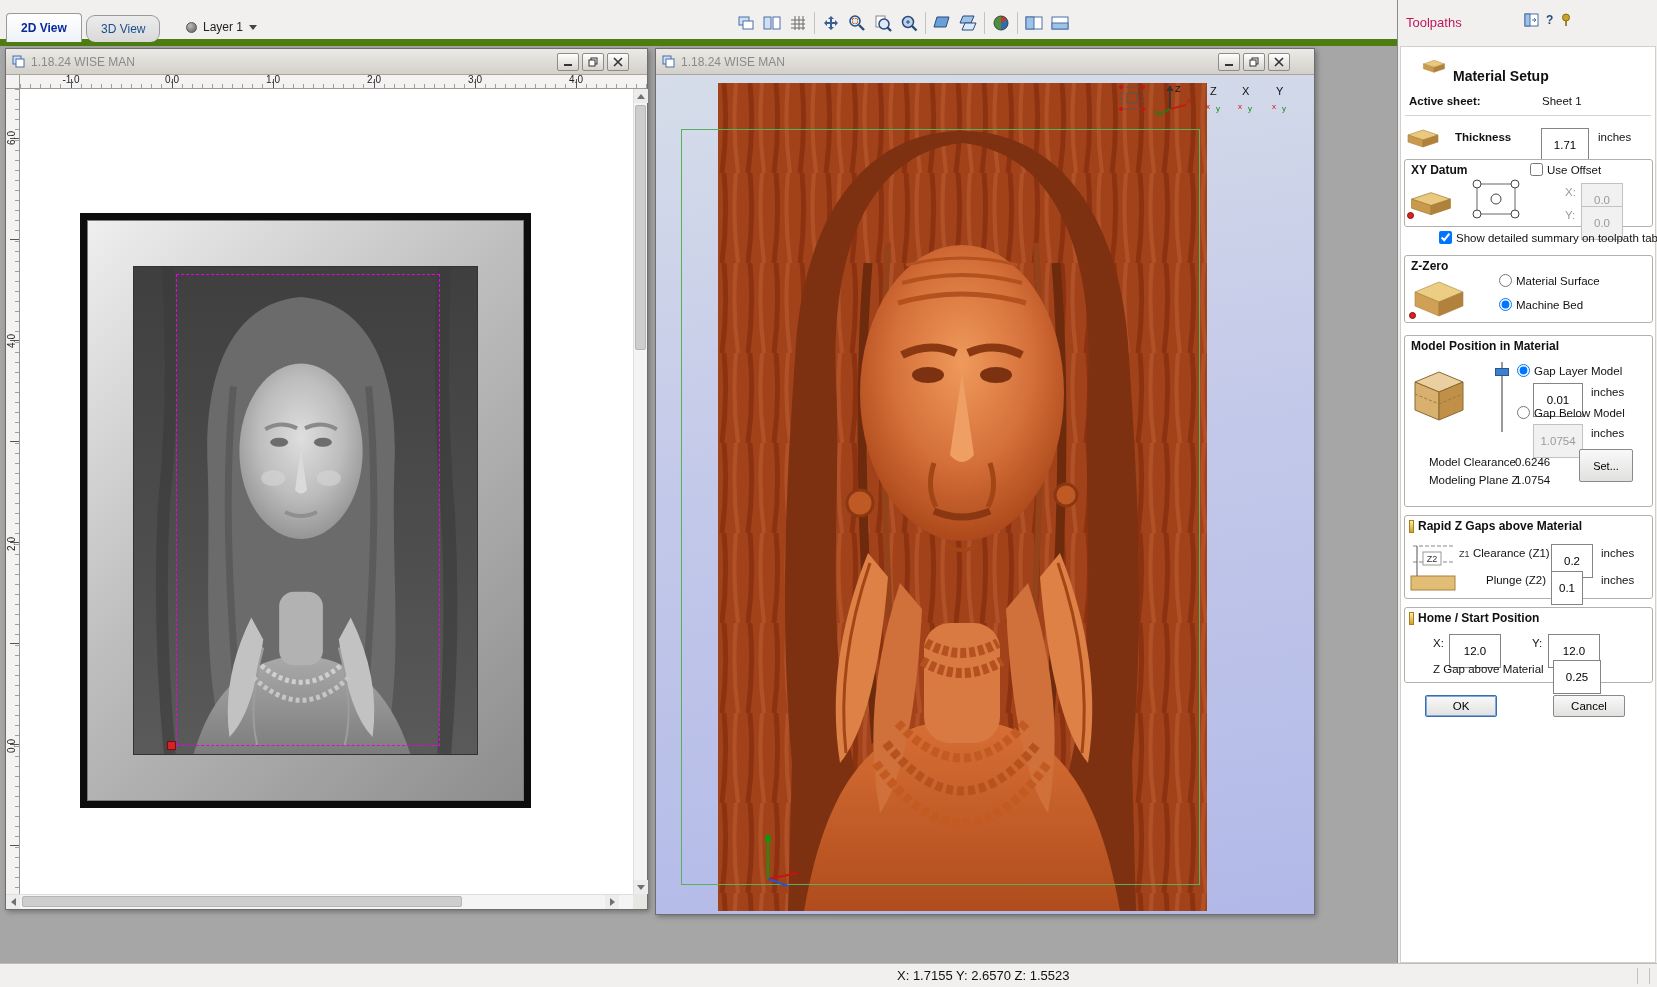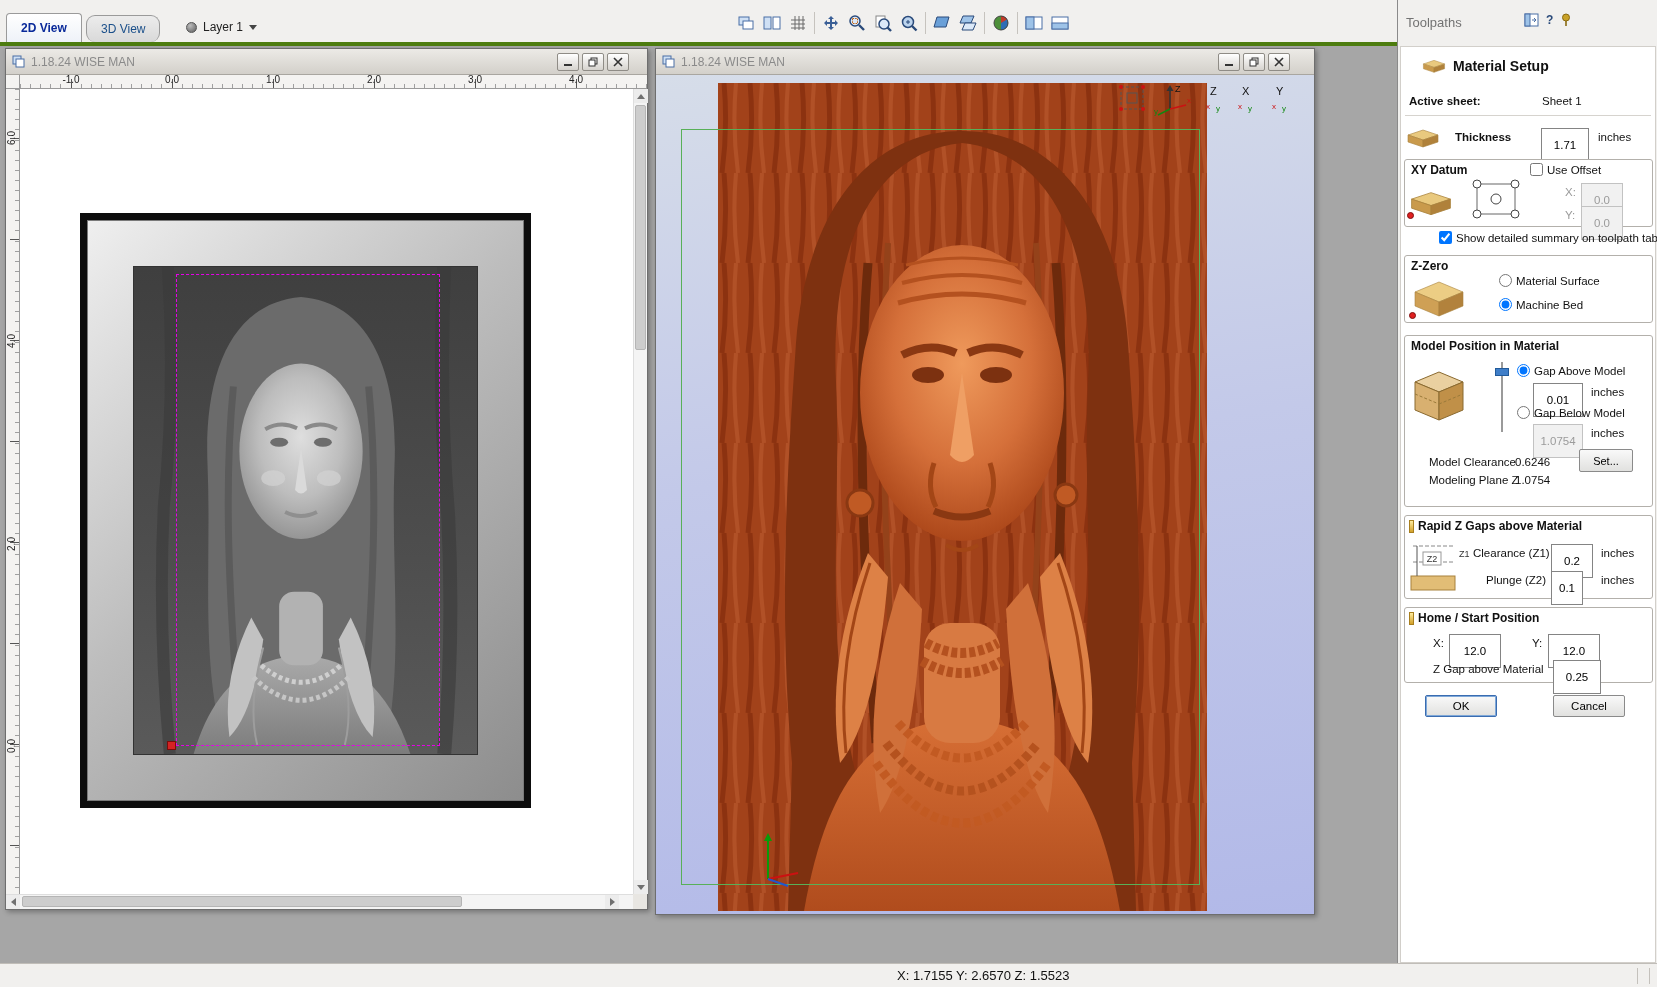--- a/index.html
+++ b/index.html
@@ -2,51 +2,51 @@
 <html><head>
 <meta charset="utf-8">
 <style>
   * { margin:0; padding:0; box-sizing:border-box; }
   html,body { width:1657px; height:987px; overflow:hidden; }
   body { font-family:"Liberation Sans","DejaVu Sans",sans-serif; font-size:12px; color:#111; }
   #app { position:relative; width:1657px; height:987px; background:#a6a6a6; overflow:hidden; }
   .abs { position:absolute; }
 
   
-  #top-bar { position:absolute; left:0; top:0; width:1397px; height:46px; background:#f1f0ee; border-bottom:4px solid #4d7c0f; }
+  #top-bar { position:absolute; left:0; top:0; width:1397px; height:46px; background:#f1f0ee; border-bottom:7px solid #4d7c0f; }
   .tab { position:absolute; height:29px; display:flex; align-items:center; padding:0 14px; border:1px solid #9a9a9a; border-bottom:none; border-radius:4px 4px 0 0; cursor:default; }
   .tab.active { top:13px; background:linear-gradient(#ffffff,#eef2f8); font-weight:bold; color:#0a2a9a; z-index:3; }
   .tab.inactive { top:15px; height:27px; background:linear-gradient(#ececec,#d9d9d9); color:#1a4f8a; z-index:2;border-radius:9px; }
   .layer-ctl { position:absolute; left:178px; top:15px; height:24px; display:flex; align-items:center; gap:6px; padding:0 8px; color:#222; }
   .layer-dot { width:11px; height:11px; border-radius:50%; background:radial-gradient(circle at 35% 30%,#bdbdbd,#5d5d5d); border:1px solid #555; }
   .caret-down { width:0; height:0; border-left:4px solid transparent; border-right:4px solid transparent; border-top:5px solid #444; }
   #toolbar { position:absolute; left:733px; top:9px; height:28px; display:flex; align-items:center; }
   .tbtn { width:26px; height:26px; display:flex; align-items:center; justify-content:center; border:1px solid transparent; border-radius:3px; }
   .tsep { width:1px; height:22px; background:#c6c3be; margin:0 3px; }
 
   
   #side-panel { position:absolute; left:1397px; top:0; width:260px; height:963px; background:#f1f0ee; border-left:1px solid #8a8a8a; }
   #panel-header { position:absolute; left:0; top:0; width:100%; height:46px; }
-  #panel-title { position:absolute; left:8px; top:15px; font-size:13px; color:#737373; }
+  #panel-title { position:absolute; left:8px; top:15px; font-size:13px; color:#be185d; }
   #panel-header-icons { position:absolute; left:126px; top:13px; display:flex; gap:7px; align-items:center; }
   #panel-body { position:absolute; left:2px; top:46px; width:256px; height:917px; background:#ffffff; border:1px solid #d2cfca; }
 
   .gbox { position:absolute; left:3px; width:249px; border:1px solid #b3b0ab; border-radius:3px; background:#fff; }
   .gtitle { position:absolute; left:6px; top:3px; font-weight:bold; font-size:12px; white-space:nowrap; }
   .lbl { position:absolute; font-size:11.5px; white-space:nowrap; }
   .lbl.bold { font-weight:bold; }
   .lbl.gray { color:#9a9a9a; }
   .lbl.tiny { font-size:9px; color:#333; }
   .inp { position:absolute; height:18px; border:1px solid #848484; background:#fff; font-size:11.5px; text-align:center; font-family:inherit; padding:16px 2px; }
   .inp:disabled { background:#f1f1f1; color:#9b9b9b; border-color:#c2c2c2; }
   .ctl { position:absolute; display:flex; align-items:center; gap:4px; font-size:11.5px; white-space:nowrap; }
   input[type=checkbox], input[type=radio] { width:13px; height:13px; margin:0; }
   .btn { position:absolute; height:22px; background:linear-gradient(#f9f9f9,#e1e1df); border:1px solid #8a8a8a; border-radius:2px; font-size:11.5px; font-family:inherit; cursor:default; }
   .btn.default { border:1px solid #3a6cb0; box-shadow:0 0 0 1px #7fa8d8 inset; }
-  .btn.small { height:23px; font-size:11px; }
+  .btn.small { height:33px; font-size:11px; }
   .goldbar { position:absolute; width:5px; height:13px; background:linear-gradient(#ffec9e,#d2a02a); border:1px solid #a87f1e; }
   .red-dot { position:absolute; width:7px; height:7px; border-radius:50%; background:#e02020; border:1px solid #801010; }
   hr.div { position:absolute; left:4px; width:246px; border:none; border-top:1px solid #d6d3ce; }
 
   
   #mdi { position:absolute; left:0; top:46px; width:1397px; height:917px; background:#a6a6a6; }
   .mdi-window { position:absolute; border:1px solid #6e6e6e; background:#e8e6e2; box-shadow:2px 2px 5px rgba(0,0,0,0.3); }
   .titlebar { position:absolute; left:0; top:0; right:0; height:26px; background:linear-gradient(#eceae6,#d3d0ca); border-bottom:1px solid #a9a6a0; display:flex; align-items:center; padding:0 6px; }
   .title-text { font-size:12px; color:#8a8a8a; margin-left:6px; white-space:nowrap; }
   .winbtns { margin-left:auto; display:flex; gap:3px; }
@@ -453,21 +453,21 @@
       </div>
     </div>
 
     <div id="panel-body">
 
       <svg class="abs" style="left:21px;top:10px;" width="24" height="18" viewBox="0 0 34 22">
         <polygon points="2,8 17,3 32,8 17,13" fill="#e9c97e" stroke="#a8813c" stroke-width="0.6"></polygon>
         <polygon points="2,8 17,13 17,20 2,15" fill="#c99a4c" stroke="#a8813c" stroke-width="0.6"></polygon>
         <polygon points="32,8 17,13 17,20 32,15" fill="#b0813a" stroke="#a8813c" stroke-width="0.6"></polygon>
       </svg>
-      <span class="lbl bold" style="left:52px;top:11px;font-size:14px;">Material Setup</span>
+      <span class="lbl bold" style="left:52px;top:21px;font-size:14px;">Material Setup</span>
 
       <span class="lbl bold" style="left:8px;top:48px;">Active sheet:</span>
       <span class="lbl" style="left:141px;top:48px;">Sheet 1</span>
       <hr class="div" style="top:68px;">
 
       <svg class="abs" style="left:5px;top:80px;" width="34" height="22" viewBox="0 0 34 22">
         <polygon points="2,8 17,3 32,8 17,13" fill="#e9c97e" stroke="#a8813c" stroke-width="0.6"></polygon>
         <polygon points="2,8 17,13 17,20 2,15" fill="#c99a4c" stroke="#a8813c" stroke-width="0.6"></polygon>
         <polygon points="32,8 17,13 17,20 32,15" fill="#b0813a" stroke="#a8813c" stroke-width="0.6"></polygon>
       </svg>
@@ -532,21 +532,21 @@
           <polygon points="54,18 30,28 30,56 54,46" fill="#c09048" stroke="#8a6a30"></polygon>
           <line x1="6" y1="30" x2="30" y2="40" stroke="#9a7a3a" stroke-dasharray="3 2"></line>
           <line x1="30" y1="40" x2="54" y2="30" stroke="#9a7a3a" stroke-dasharray="3 2"></line>
         </svg>
         <div class="abs" style="left:90px;top:26px;width:14px;height:70px;">
           <div class="abs" style="left:6px;top:0;width:2px;height:70px;background:#9a9a9a;"></div>
           <div class="abs" style="left:0;top:6px;width:14px;height:8px;background:#3f7ec8;border:1px solid #215a9a;"></div>
         </div>
         <div class="ctl" style="left:112px;top:28px;">
           <input type="radio" name="modelgap" checked="" style="">
-          <span>Gap Above Model</span>
+          <span>Gap Layer Model</span>
         </div>
         <input class="inp" style="left: 128px; top: 47px; width: 50px;" value="0.01">
         <span class="lbl" style="left:186px;top:50px;">inches</span>
         <div class="ctl" style="left:112px;top:70px;">
           <input type="radio" name="modelgap" style="">
           <span>Gap Below Model</span>
         </div>
         <input class="inp" style="left: 128px; top: 88px; width: 50px;" disabled="" value="1.0754">
         <span class="lbl" style="left:186px;top:91px;">inches</span>
         <span class="lbl" style="left:24px;top:120px;">Model Clearance</span>

